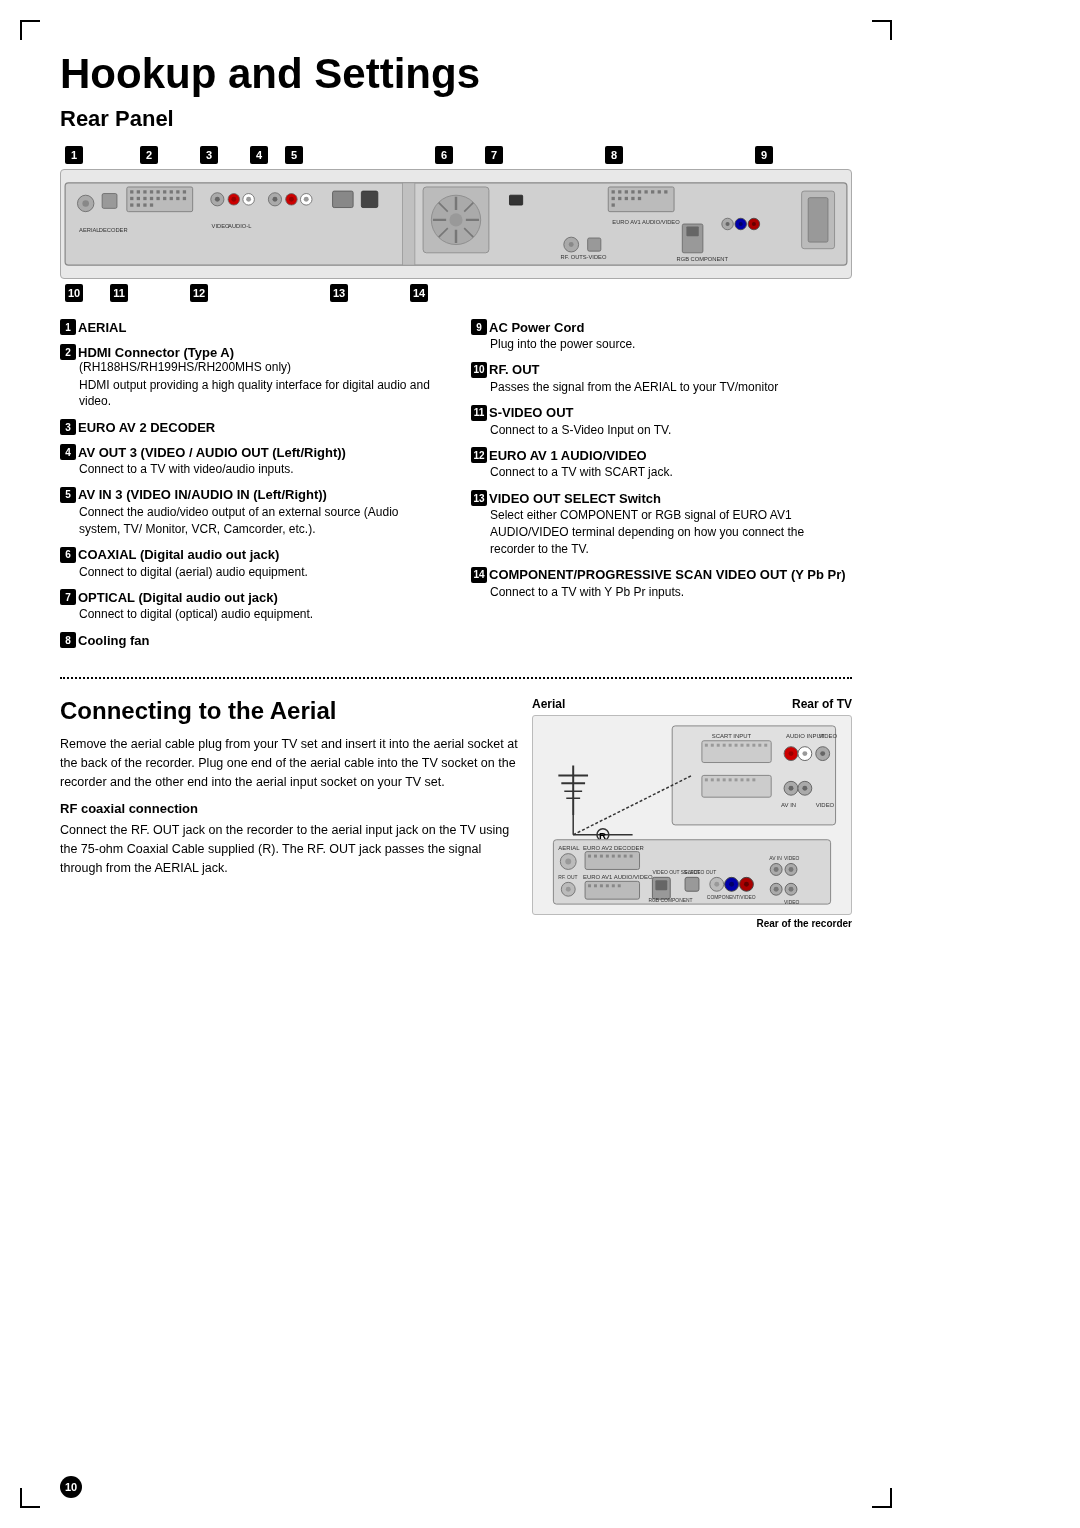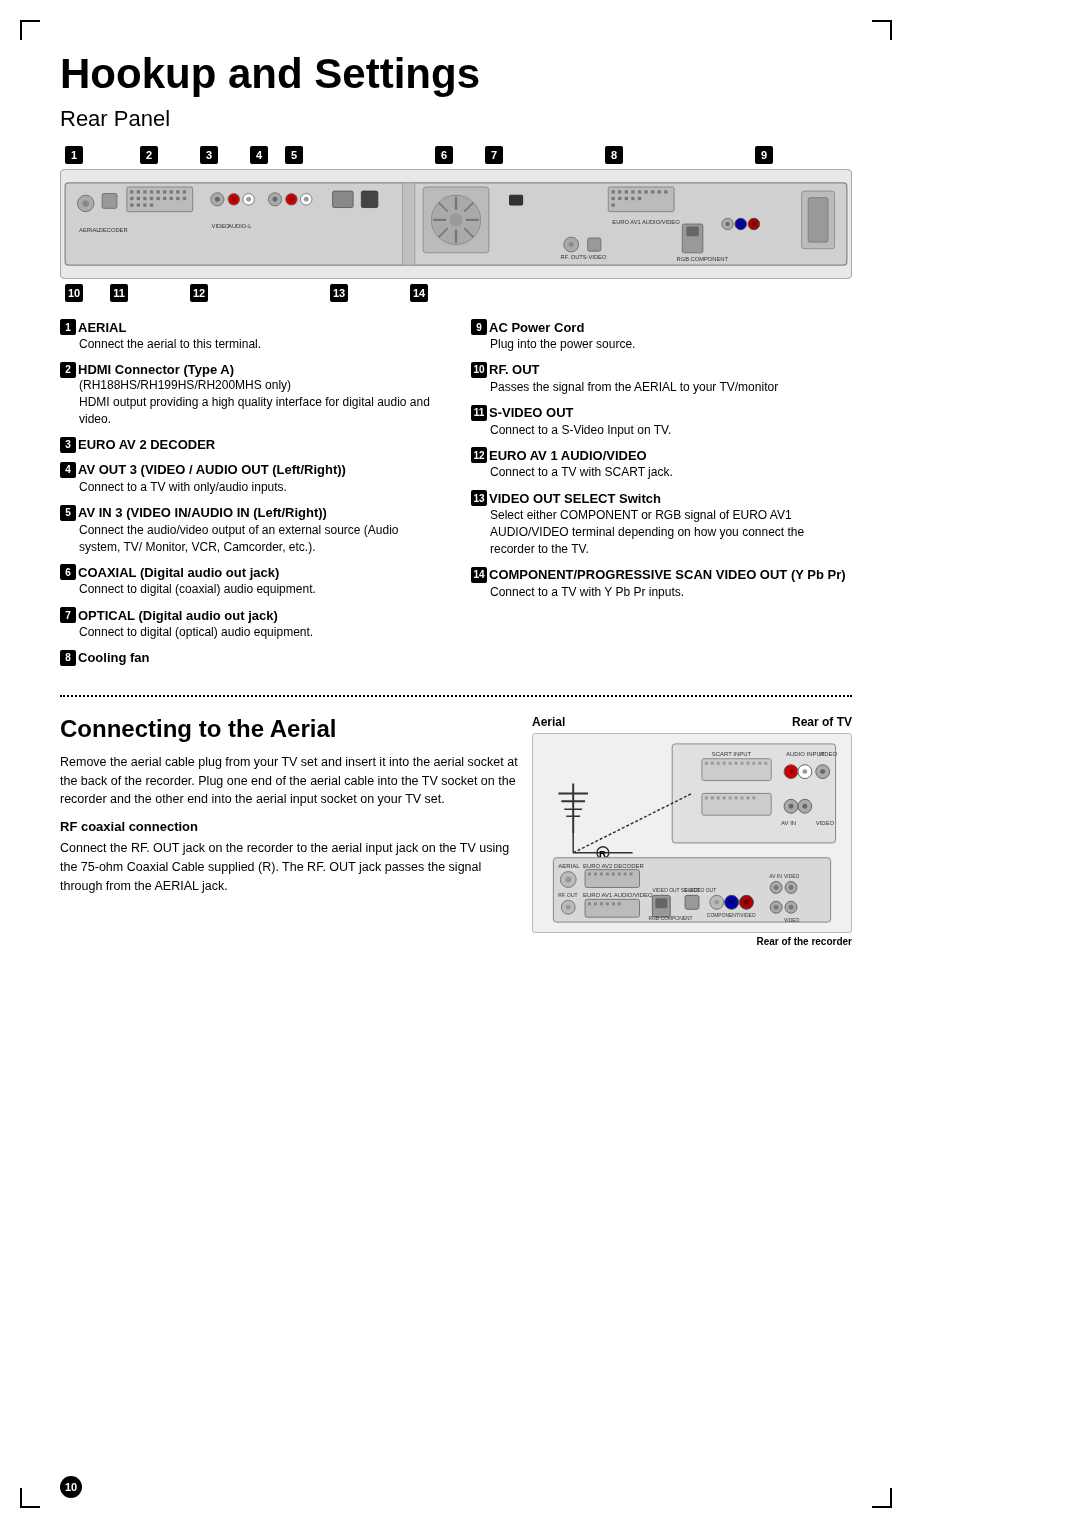--- a/index.html
+++ b/index.html
@@ -35,21 +35,21 @@
 
     h1.main-title {
       font-size: 42px;
       font-weight: bold;
       margin-bottom: 8px;
       margin-top: 10px;
     }
 
     h2.section-title {
       font-size: 22px;
-      font-weight: normal;
+      font-weight: bold;
       margin-bottom: 12px;
     }
 
     
     .diagram-numbers-top {
       display: flex;
       align-items: center;
       margin-bottom: 3px;
       padding-left: 5px;
       position: relative;
@@ -417,21 +417,20 @@
 
   <div class="descriptions">
 
     <div class="desc-col">
 
       <div class="desc-item">
         <div class="desc-title-row">
           <span class="inline-num">1</span>
           <span class="desc-title"> AERIAL</span>
         </div>
-        <div class="desc-text">Connect the aerial to this terminal.</div>
       </div>
 
       <div class="desc-item">
         <div class="desc-title-row">
           <span class="inline-num">2</span>
           <span class="desc-title"> HDMI Connector (Type A)</span>
         </div>
         <div class="desc-sub">(RH188HS/RH199HS/RH200MHS only)</div>
         <div class="desc-text">HDMI output providing a high quality interface for digital audio and video.</div>
       </div>
@@ -441,37 +440,37 @@
           <span class="inline-num">3</span>
           <span class="desc-title"> EURO AV 2 DECODER</span>
         </div>
       </div>
 
       <div class="desc-item">
         <div class="desc-title-row">
           <span class="inline-num">4</span>
           <span class="desc-title"> AV OUT 3 (VIDEO / AUDIO OUT (Left/Right))</span>
         </div>
-        <div class="desc-text">Connect to a TV with only/audio inputs.</div>
+        <div class="desc-text">Connect to a TV with video/audio inputs.</div>
       </div>
 
       <div class="desc-item">
         <div class="desc-title-row">
           <span class="inline-num">5</span>
           <span class="desc-title"> AV IN 3 (VIDEO IN/AUDIO IN (Left/Right))</span>
         </div>
         <div class="desc-text">Connect the audio/video output of an external source (Audio system, TV/ Monitor, VCR, Camcorder, etc.).</div>
       </div>
 
       <div class="desc-item">
         <div class="desc-title-row">
           <span class="inline-num">6</span>
           <span class="desc-title"> COAXIAL (Digital audio out jack)</span>
         </div>
-        <div class="desc-text">Connect to digital (coaxial) audio equipment.</div>
+        <div class="desc-text">Connect to digital (aerial) audio equipment.</div>
       </div>
 
       <div class="desc-item">
         <div class="desc-title-row">
           <span class="inline-num">7</span>
           <span class="desc-title"> OPTICAL (Digital audio out jack)</span>
         </div>
         <div class="desc-text">Connect to digital (optical) audio equipment.</div>
       </div>
 

